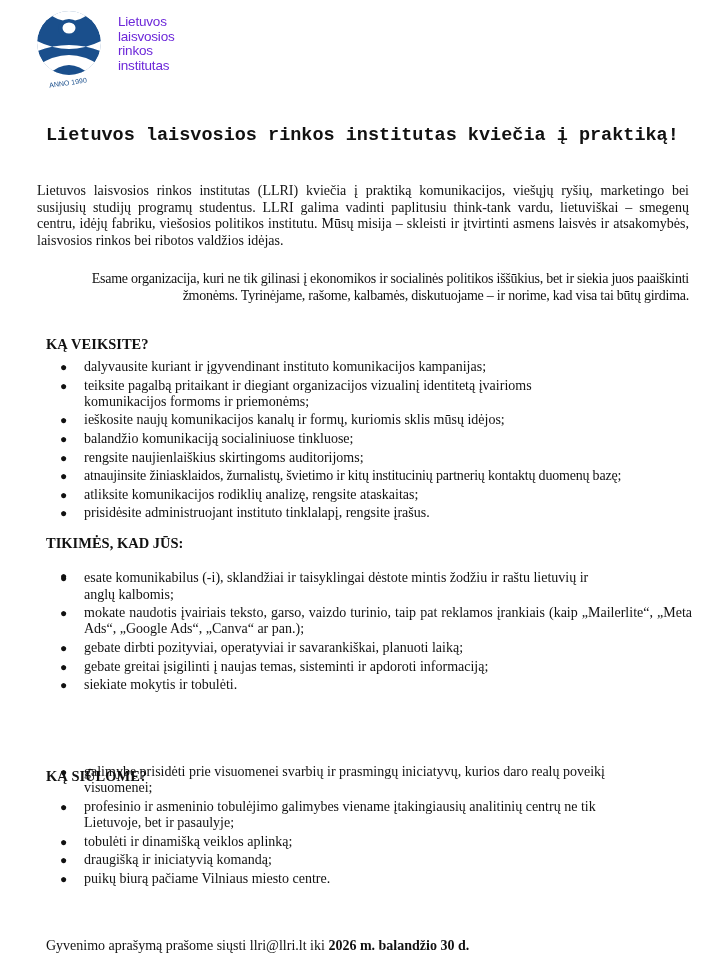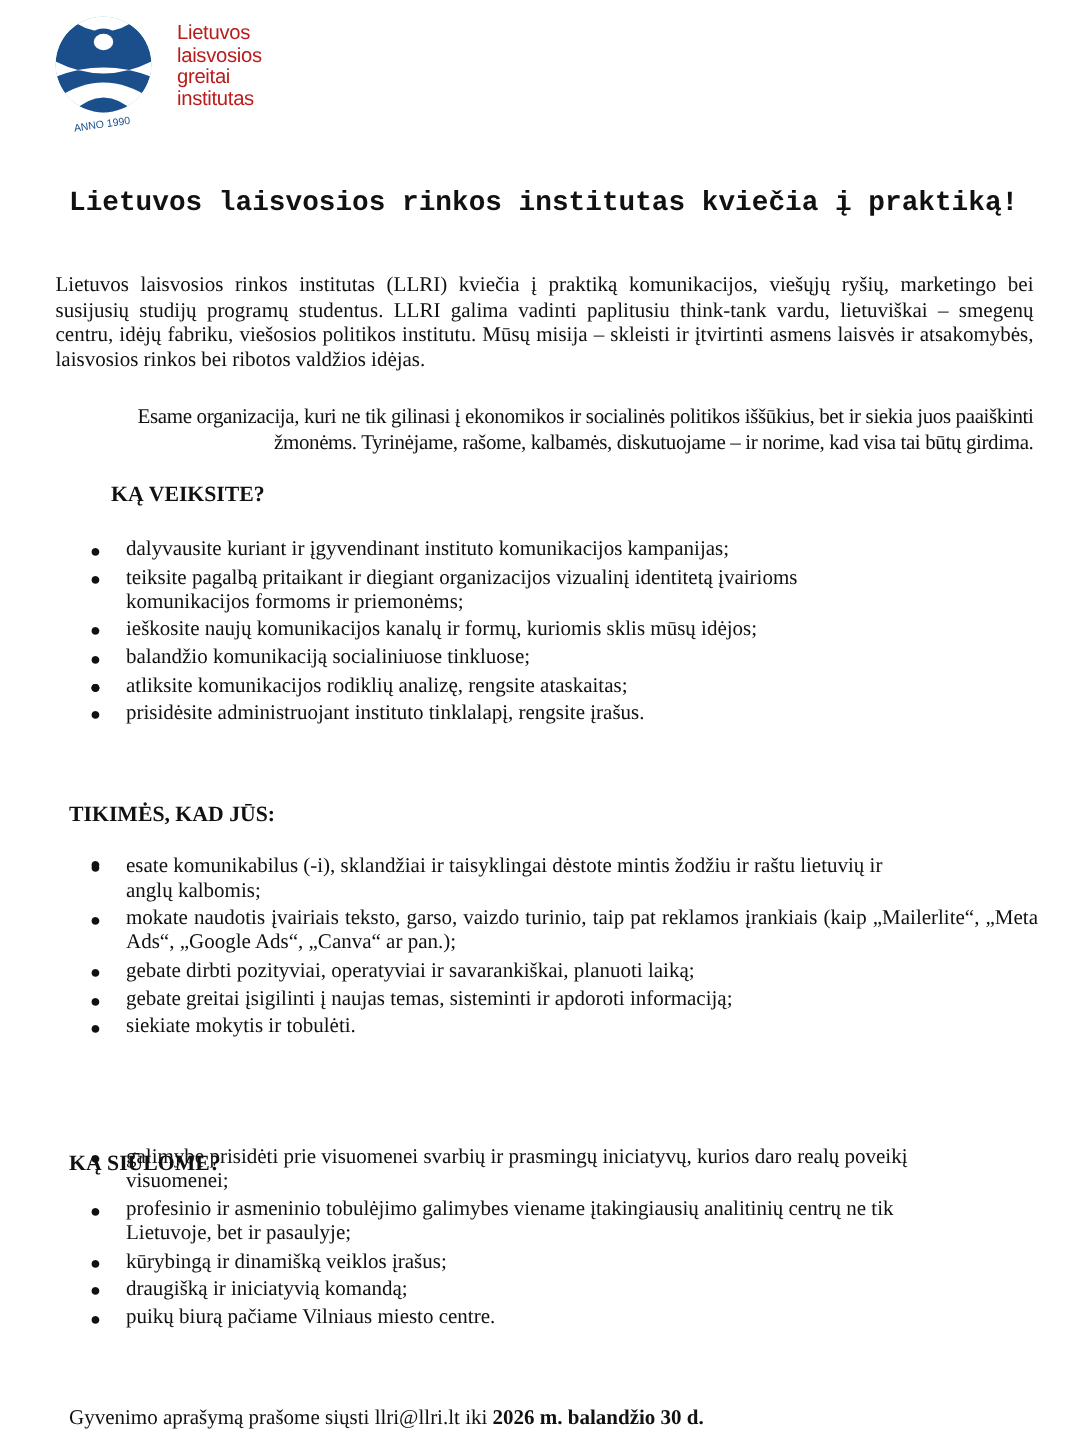--- a/index.html
+++ b/index.html
@@ -19,21 +19,21 @@
       height: 80px;
     }
     .logo svg { position: absolute; left: 0; top: 0; }
     .logo-text {
       position: absolute;
       left: 83px;
       top: 7px;
       font-family: "Liberation Sans", "DejaVu Sans", sans-serif;
       font-size: 13.5px;
       line-height: 14.5px;
-      color: #b91c1c;
+      color: #6d28d9;
       letter-spacing: -0.2px;
     }
     .logo-text div { white-space: nowrap; }
     .title {
       position: absolute;
       left: 46px;
       top: 125px;
       font-weight: bold;
       font-size: 18.5px;
       white-space: nowrap;
@@ -49,21 +49,21 @@
     }
     .p1 { top: 183px; }
     .p2 { top: 271px; text-align: right; letter-spacing: -0.25px; }
     .heading {
       position: absolute;
       left: 46px;
       font-weight: bold;
       font-size: 14.5px;
       white-space: nowrap;
     }
-    .h1 { top: 322px; margin-left: 28px; }
+    .h1 { top: 336px; }
     .h2 { top: 535px; }
     .h3 { top: 768px; }
     ul.list {
       position: absolute;
       left: 60px;
       width: 632px;
       margin: 0;
       padding: 0;
       list-style: none;
       font-size: 14px;
@@ -111,56 +111,56 @@
       <path d="M2 58 Q34 36 66 58 L66 70 L2 70 Z" fill="#ffffff"></path>
       <path d="M10 70 Q34 44 58 70 Z" fill="#1a4f8c"></path>
     </g>
     <ellipse cx="34" cy="20" rx="11" ry="9" fill="#1a4f8c"></ellipse>
     <ellipse cx="34" cy="20" rx="6.5" ry="5.5" fill="#ffffff"></ellipse>
     <text x="14" y="77" font-size="7" fill="#1a4f8c" font-family="Liberation Sans, sans-serif" transform="rotate(-8 34 74)">ANNO 1990</text>
   </svg>
   <div class="logo-text">
     <div>Lietuvos</div>
     <div>laisvosios</div>
-    <div>greitai</div>
+    <div>rinkos</div>
     <div>institutas</div>
   </div>
 </div>
 
 <div class="title">Lietuvos laisvosios rinkos institutas kviečia į praktiką!</div>
 
 <div class="para p1">Lietuvos laisvosios rinkos institutas (LLRI) kviečia į praktiką komunikacijos, viešųjų ryšių, marketingo bei susijusių studijų programų studentus. LLRI galima vadinti paplitusiu think-tank vardu, lietuviškai – smegenų centru, idėjų fabriku, viešosios politikos institutu. Mūsų misija – skleisti ir įtvirtinti asmens laisvės ir atsakomybės, laisvosios rinkos bei ribotos valdžios idėjas.</div>
 <div class="para p2">Esame organizacija, kuri ne tik gilinasi į ekonomikos ir socialinės politikos iššūkius, bet ir siekia juos paaiškinti žmonėms. Tyrinėjame, rašome, kalbamės, diskutuojame – ir norime, kad visa tai būtų girdima.</div>
 
 <div class="heading h1">KĄ VEIKSITE?</div>
 <ul class="list l1">
   <li><span class="bullet">●</span><span>dalyvausite kuriant ir įgyvendinant instituto komunikacijos kampanijas;</span></li>
   <li style="padding-right:100px"><span class="bullet">●</span><span>teiksite pagalbą pritaikant ir diegiant organizacijos vizualinį identitetą įvairioms komunikacijos formoms ir priemonėms;</span></li>
   <li><span class="bullet">●</span><span>ieškosite naujų komunikacijos kanalų ir formų, kuriomis sklis mūsų idėjos;</span></li>
   <li><span class="bullet">●</span><span>balandžio komunikaciją socialiniuose tinkluose;</span></li>
-  <li><span class="bullet">●</span></li>
-  <li style="letter-spacing:-0.2px"><span class="bullet">●</span></li>
+  <li><span class="bullet">●</span><span>rengsite naujienlaiškius skirtingoms auditorijoms;</span></li>
+  <li style="letter-spacing:-0.2px"><span class="bullet">●</span><span>atnaujinsite žiniasklaidos, žurnalistų, švietimo ir kitų institucinių partnerių kontaktų duomenų bazę;</span></li>
   <li><span class="bullet">●</span><span>atliksite komunikacijos rodiklių analizę,  rengsite ataskaitas;</span></li>
   <li><span class="bullet">●</span><span>prisidėsite administruojant instituto tinklalapį, rengsite įrašus.</span></li>
 </ul>
 
 <div class="heading h2">TIKIMĖS, KAD JŪS:</div>
 <ul class="list l2">
   <li><span class="bullet">●</span></li>
   <li style="padding-right:80px"><span class="bullet">●</span><span>esate komunikabilus (-i), sklandžiai ir taisyklingai dėstote mintis žodžiu ir raštu lietuvių ir anglų kalbomis;</span></li>
   <li class="justify"><span class="bullet">●</span><span>mokate naudotis įvairiais teksto, garso, vaizdo turinio, taip pat reklamos įrankiais (kaip „Mailerlite“, „Meta Ads“, „Google Ads“, „Canva“ ar pan.);</span></li>
   <li><span class="bullet">●</span><span>gebate dirbti pozityviai, operatyviai ir savarankiškai, planuoti laiką;</span></li>
   <li><span class="bullet">●</span><span>gebate greitai įsigilinti į naujas temas, sisteminti ir apdoroti informaciją;</span></li>
   <li><span class="bullet">●</span><span>siekiate mokytis ir tobulėti.</span></li>
 </ul>
 
 <div class="heading h3">KĄ SIŪLOME?</div>
 <ul class="list l3">
   <li style="padding-right:40px"><span class="bullet">●</span><span>galimybę prisidėti prie visuomenei svarbių ir prasmingų iniciatyvų, kurios daro realų poveikį visuomenei;</span></li>
   <li style="padding-right:40px"><span class="bullet">●</span><span>profesinio ir asmeninio tobulėjimo galimybes viename įtakingiausių analitinių centrų ne tik Lietuvoje, bet ir pasaulyje;</span></li>
-  <li><span class="bullet">●</span><span>kūrybingą ir dinamišką veiklos įrašus;</span></li>
+  <li><span class="bullet">●</span><span>tobulėti ir dinamišką veiklos aplinką;</span></li>
   <li><span class="bullet">●</span><span>draugišką ir iniciatyvią komandą;</span></li>
   <li><span class="bullet">●</span><span>puikų biurą pačiame Vilniaus miesto centre.</span></li>
 </ul>
 
 <div class="footer">
   <span>Gyvenimo aprašymą prašome siųsti </span><span>llri@llri.lt</span><span> iki </span><b>2026 m. balandžio 30 d.</b>
 </div>
 
 </body></html>

